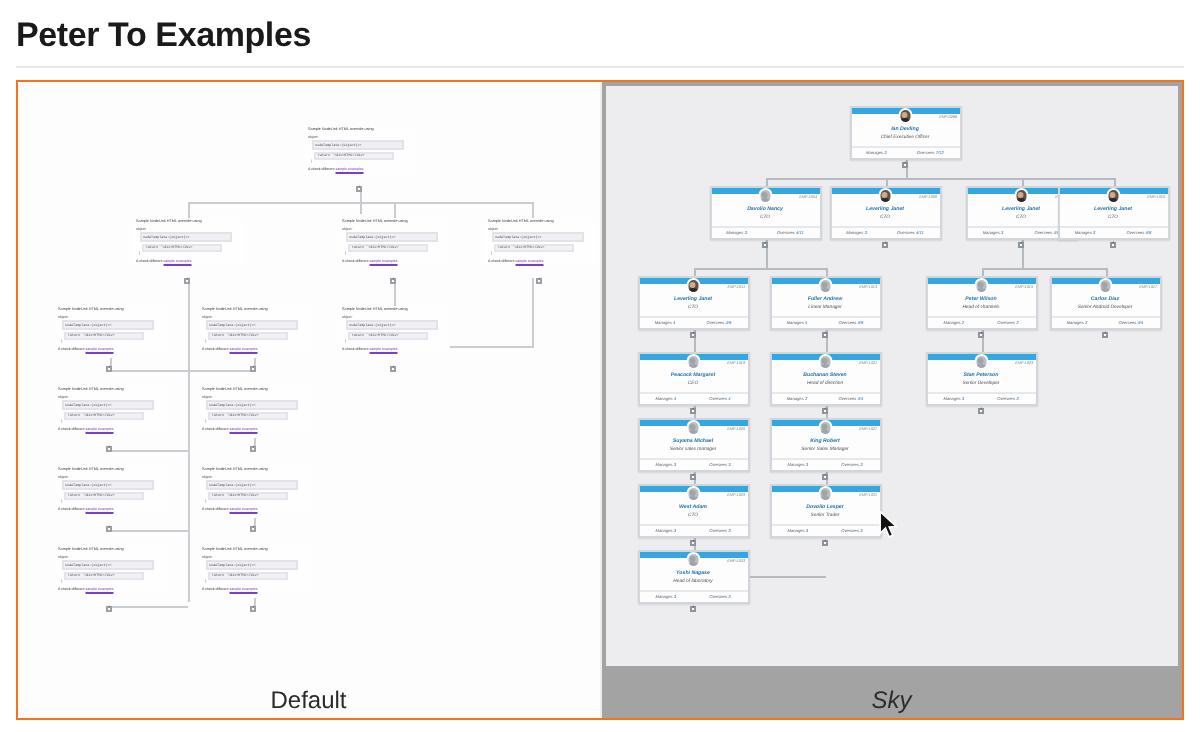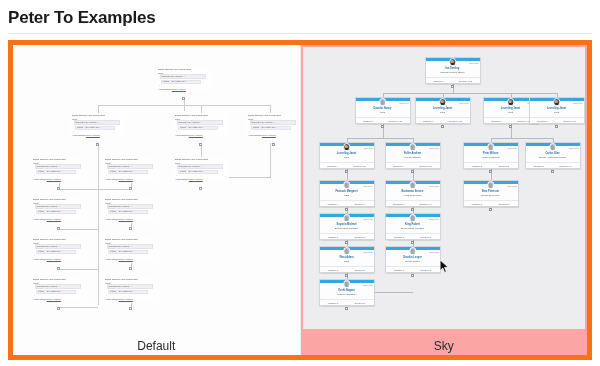--- a/index.html
+++ b/index.html
@@ -19,27 +19,27 @@
   }
   .title-rule {
     position: absolute; left: 8px; top: 33px; width: 584px; height: 1px;
     background: #e8e8ea;
   }
 
   
   .panels {
     position: absolute; left: 8px; top: 40px;
     width: 584px; height: 320px;
-    border: 5px solid #f97316;
+    border: 1px solid #f97316;
     background: #fff;
     display: flex;
   }
   .panel { position: relative; height: 100%; overflow: hidden; }
   .panel-default { width: 292px; border-right: 1px solid #eceef0; background: #fdfdfe; }
-  .panel-sky { width: 291px; background: #fca5a5; }
+  .panel-sky { width: 291px; background: #a3a3a3; font-style: italic; }
 
   .panel-caption {
     position: absolute; bottom: 2px; left: 0; width: 100%;
     text-align: center; font-size: 12px; color: #2b2b2b;
   }
 
   
   .dgm-default { position: absolute; inset: 0 0 26px 0; background: #fdfdfe; }
 
   .tnode {

